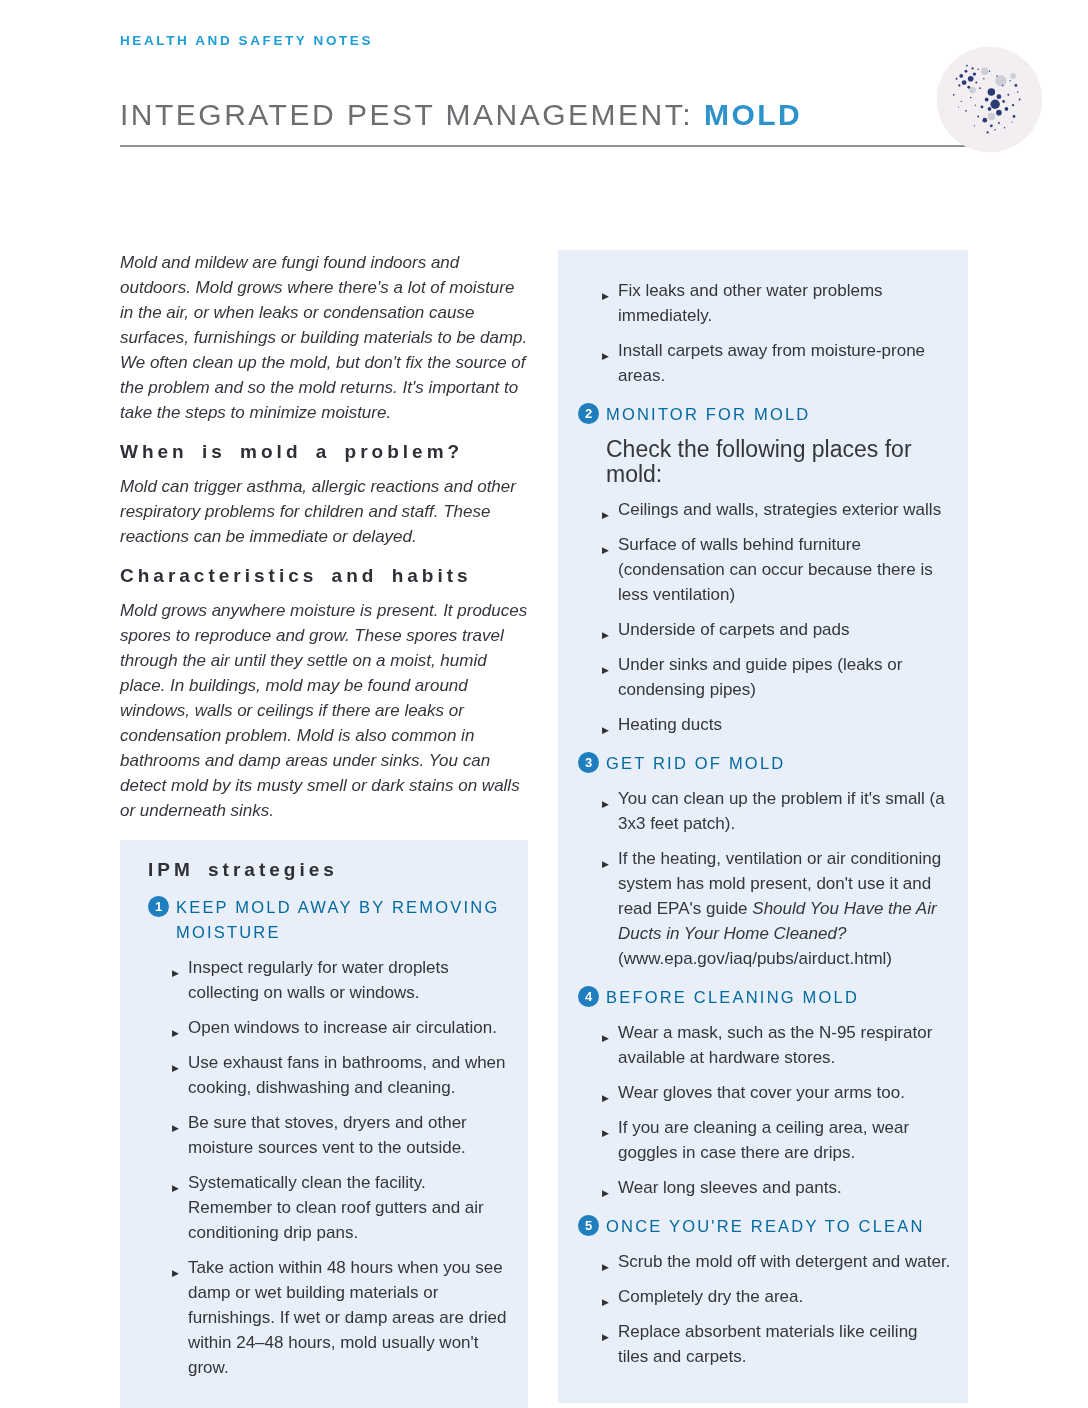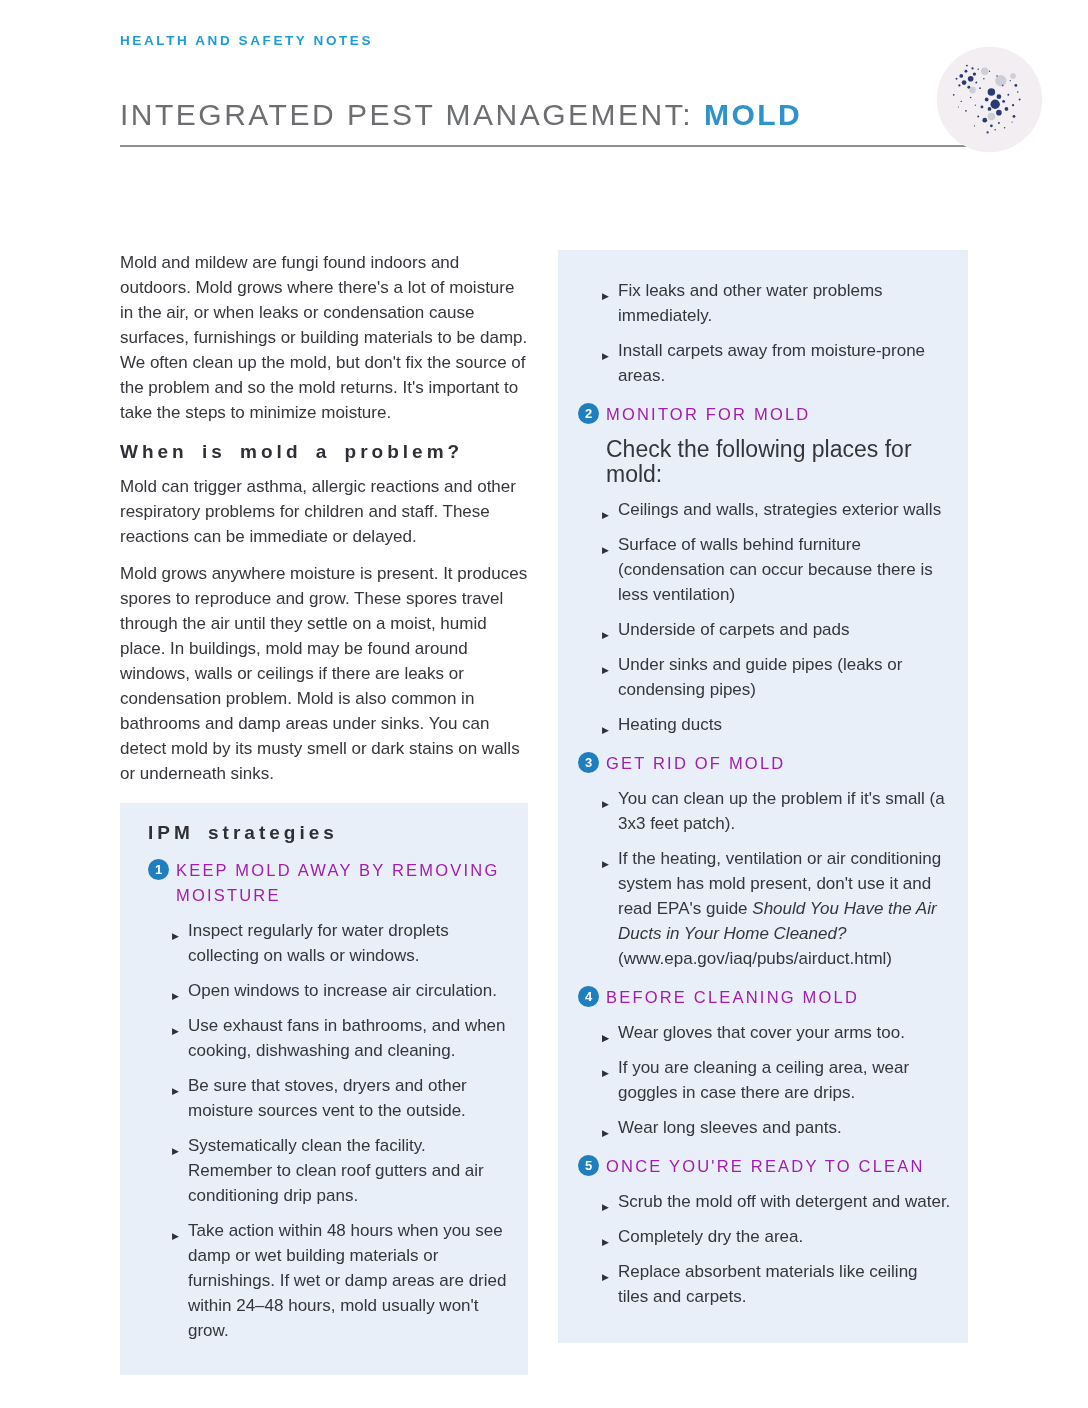--- a/index.html
+++ b/index.html
@@ -45,20 +45,21 @@
     padding: 0 118px 0 120px;
     gap: 30px;
   }
   .col-left { width: 408px; flex: 0 0 408px; }
   .col-right { width: 410px; flex: 0 0 410px; }
   .body-p {
     font-size: 17px;
     line-height: 25px;
     color: #34363c;
     margin-bottom: 12px;
+    font-style: italic;
   }
   h2.spread {
     font-size: 19px;
     font-weight: bold;
     color: #2f3036;
     letter-spacing: 4px;
     word-spacing: 5px;
     margin: 16px 0 11px 0;
   }
   .blue-box {
@@ -86,21 +87,21 @@
     color: #ffffff;
     font-size: 13px;
     font-weight: bold;
     display: inline-flex;
     align-items: center;
     justify-content: center;
     margin-top: 1px;
   }
   .num-title {
     margin-left: 7px;
-    color: #a21caf;
+    color: #0369a1;
     font-size: 16.5px;
     line-height: 25px;
     letter-spacing: 2.2px;
   }
   .lead-line {
     font-size: 23px;
     line-height: 25px;
     padding-left: 28px;
     margin-bottom: 10px;
   }
@@ -193,20 +194,21 @@
   </svg>
 
   <div class="columns">
 
     <div class="col-left">
       <p class="body-p">Mold and mildew are fungi found indoors and outdoors. Mold grows where there's a lot of moisture in the air, or when leaks or condensation cause surfaces, furnishings or building materials to be damp. We often clean up the mold, but don't fix the source of the problem and so the mold returns. It's important to take the steps to minimize moisture.</p>
 
       <h2 class="spread">When is mold a problem?</h2>
       <p class="body-p">Mold can trigger asthma, allergic reactions and other respiratory problems for children and staff. These reactions can be immediate or delayed.</p>
 
+      <h2 class="spread">Characteristics and habits</h2>
       <p class="body-p">Mold grows anywhere moisture is present. It produces spores to reproduce and grow. These spores travel through the air until they settle on a moist, humid place. In buildings, mold may be found around windows, walls or ceilings if there are leaks or condensation problem. Mold is also common in bathrooms and damp areas under sinks. You can detect mold by its musty smell or dark stains on walls or underneath sinks.</p>
 
       <div class="blue-box ipm-box">
         <h2 class="spread">IPM strategies</h2>
 
         <div class="num-heading">
           <span class="num-circle">1</span>
           <span class="num-title">KEEP MOLD AWAY BY REMOVING MOISTURE</span>
         </div>
 
@@ -250,21 +252,21 @@
         <ul class="bullets">
           <li><span class="tri">▶</span><span>You can clean up the problem if it's small (a 3x3 feet patch).</span></li>
           <li><span class="tri">▶</span><span><span>If the heating, ventilation or air conditioning system has mold present, don't use it and read EPA's guide </span><em>Should You Have the Air Ducts in Your Home Cleaned?</em><span> (www.epa.gov/iaq/pubs/airduct.html)</span></span></li>
         </ul>
 
         <div class="num-heading">
           <span class="num-circle">4</span>
           <span class="num-title">BEFORE CLEANING MOLD</span>
         </div>
         <ul class="bullets">
-          <li><span class="tri">▶</span></li>
+          <li><span class="tri">▶</span><span>Wear a mask, such as the N-95 respirator available at hardware stores.</span></li>
           <li><span class="tri">▶</span><span>Wear gloves that cover your arms too.</span></li>
           <li><span class="tri">▶</span><span>If you are cleaning a ceiling area, wear goggles in case there are drips.</span></li>
           <li><span class="tri">▶</span><span>Wear long sleeves and pants.</span></li>
         </ul>
 
         <div class="num-heading">
           <span class="num-circle">5</span>
           <span class="num-title">ONCE YOU'RE READY TO CLEAN</span>
         </div>
         <ul class="bullets">

